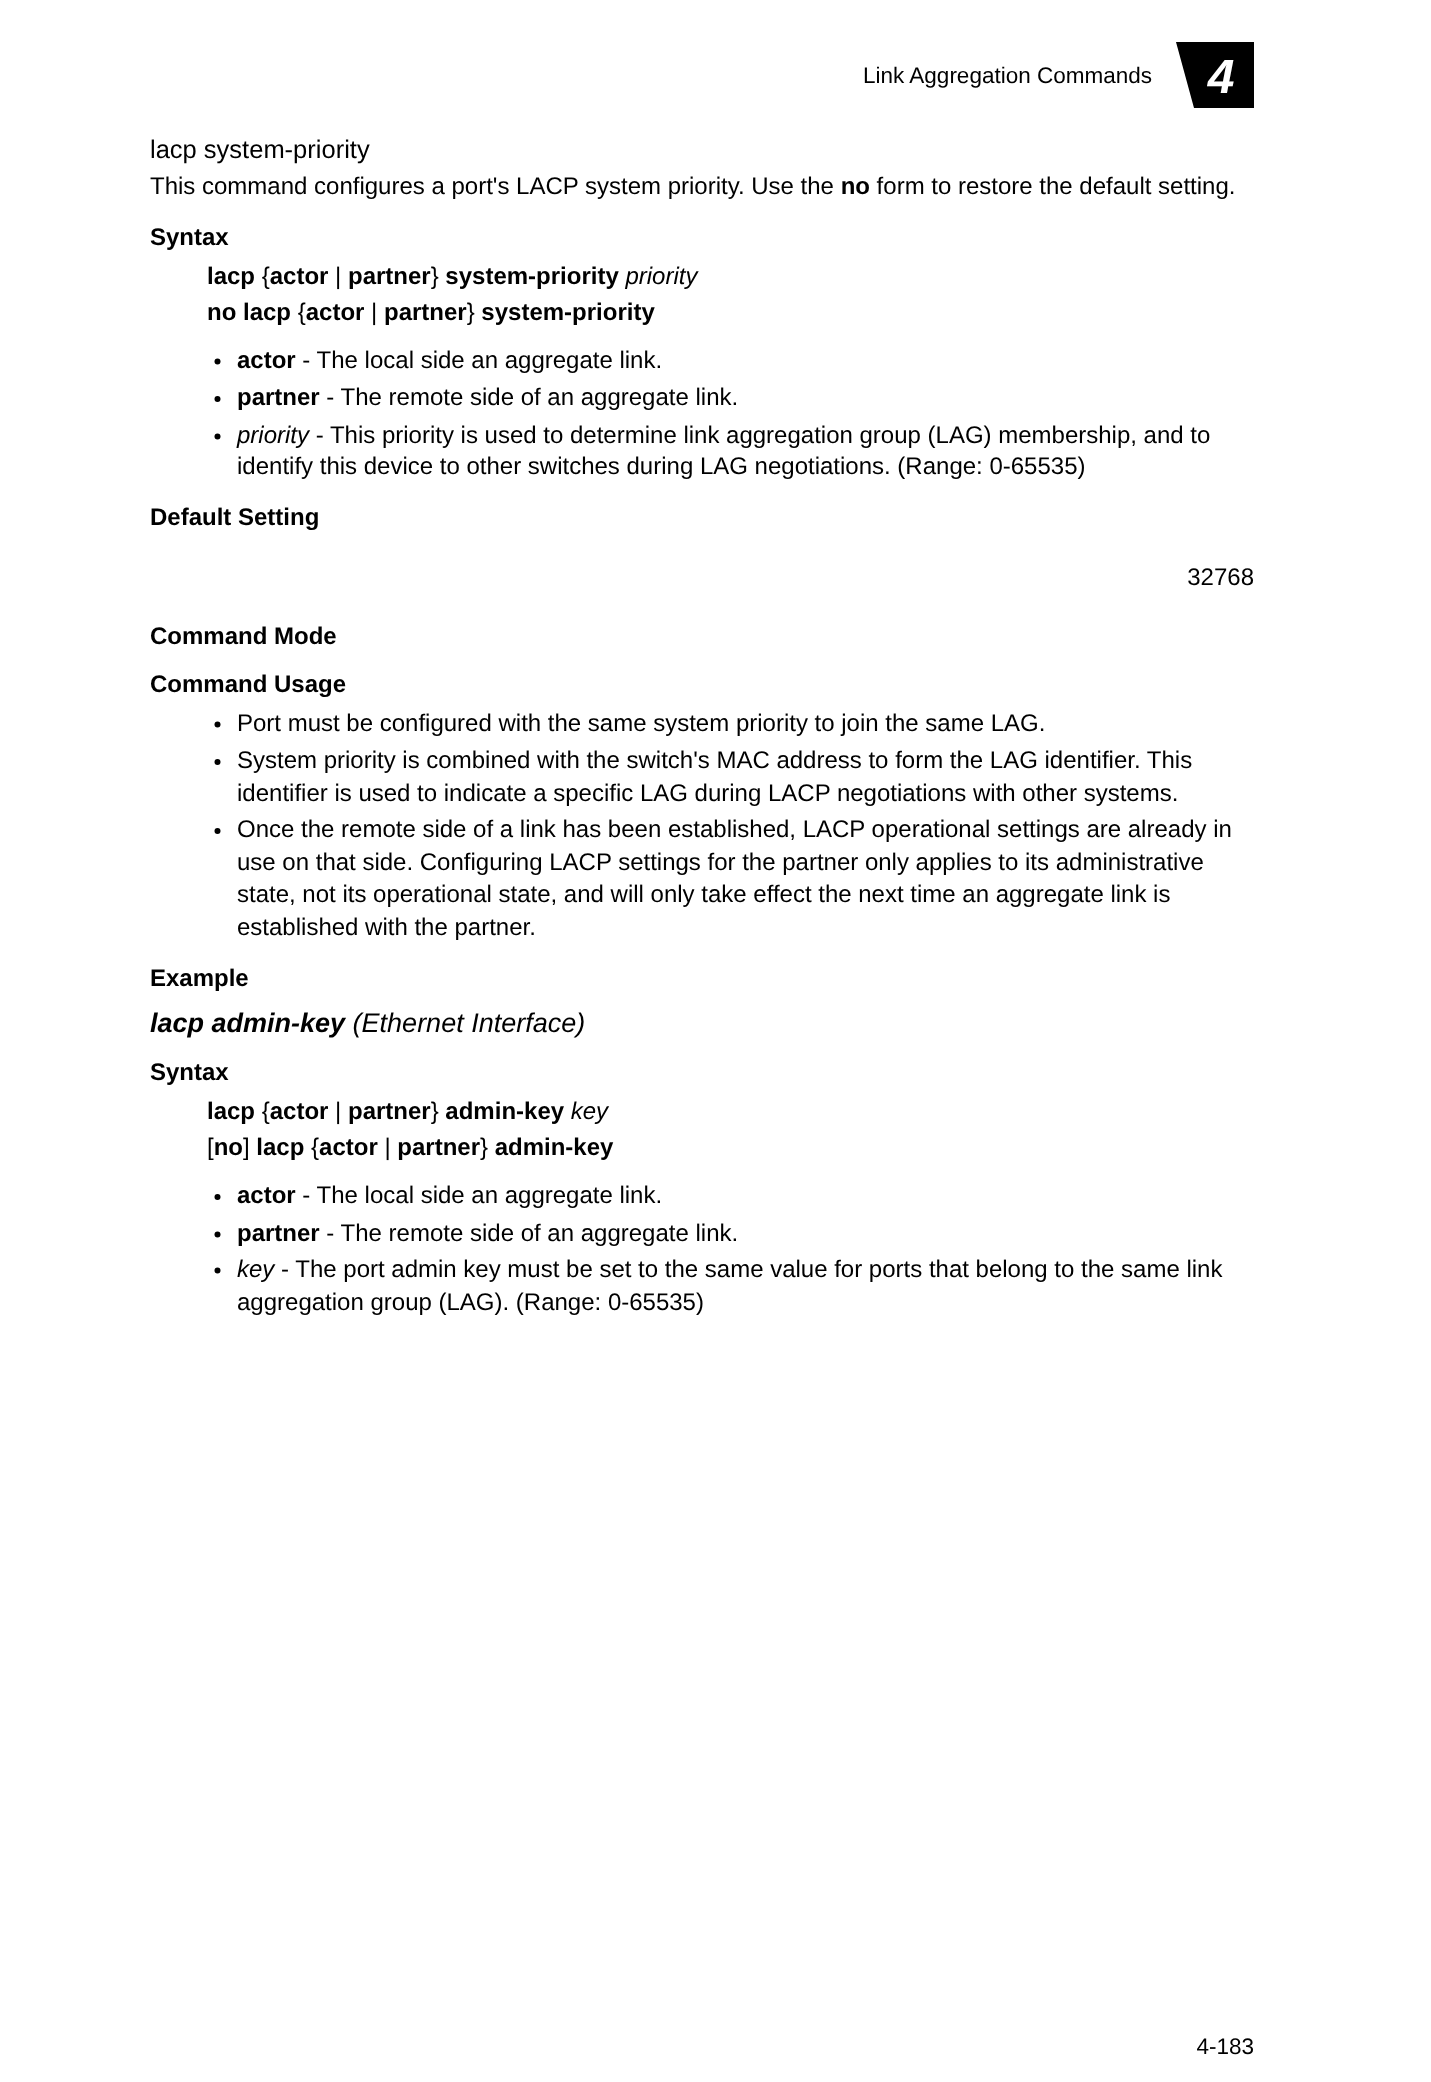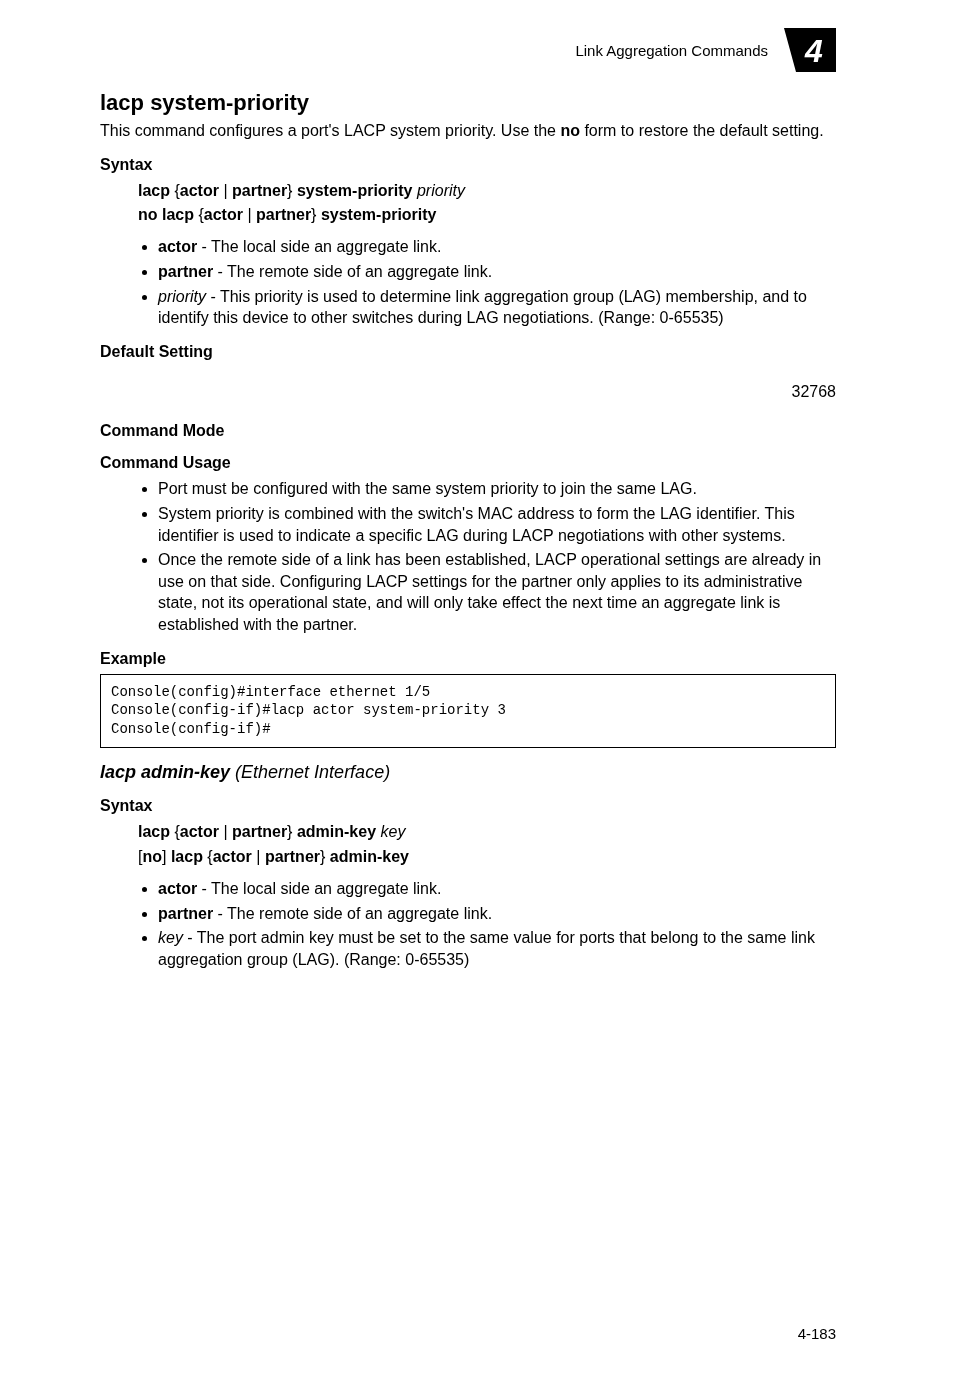--- a/index.html
+++ b/index.html
@@ -26,22 +26,22 @@
     gap: 16px;
   }
   .chapter-badge {
     display: inline-block;
     position: relative;
     width: 52px;
     height: 44px;
   }
   .chapter-badge svg { display:block; }
   h2.section-title {
-    font-size: 22px;
-    font-weight: bold;
+    font-size: 17px;
+    font-weight: normal;
     margin: 18px 0 2px 0;
   }
   p {
     font-size: 16px;
     line-height: 1.35;
     margin: 4px 0 10px 0;
   }
   h3.subhead {
     font-size: 16px;
     font-weight: bold;
@@ -69,21 +69,21 @@
     border: 1px solid #000;
     padding: 8px 10px;
     font-family: "Courier New", monospace;
     font-size: 14px;
     line-height: 1.35;
     white-space: pre;
     margin: 4px 0 14px 0;
   }
   .page-number {
     position: absolute;
-    bottom: 46px;
+    bottom: 15px;
     right: 80px;
     font-size: 15px;
   }
   b { font-weight: bold; }
   i { font-style: italic; }
   .h2-inline {
     font-size: 18px;
     font-weight: bold;
   }
   .h2-regular {
@@ -134,23 +134,20 @@
   <h3 class="subhead">Command Mode</h3>
 
   <h3 class="subhead">Command Usage</h3>
   <ul class="bullets">
     <li>Port must be configured with the same system priority to join the same LAG.</li>
     <li>System priority is combined with the switch's MAC address to form the LAG identifier. This identifier is used to indicate a specific LAG during LACP negotiations with other systems.</li>
     <li>Once the remote side of a link has been established, LACP operational settings are already in use on that side. Configuring LACP settings for the partner only applies to its administrative state, not its operational state, and will only take effect the next time an aggregate link is established with the partner.</li>
   </ul>
 
   <h3 class="subhead">Example</h3>
-  <div class="code-block">Console(config)#interface ethernet 1/5
-Console(config-if)#lacp actor system-priority 3
-Console(config-if)#</div>
 
   <div style="margin:10px 0 2px 0;font-style:italic;">
     <span class="h2-inline">lacp admin-key</span><span class="h2-regular"> (Ethernet Interface)</span>
   </div>
 
   <h3 class="subhead">Syntax</h3>
   <div class="indent">
     <div class="syntax-line">
       <b>lacp</b><span> {</span><b>actor</b><span> | </span><b>partner</b><span>} </span><b>admin-key</b><span> </span><i>key</i>
     </div>

